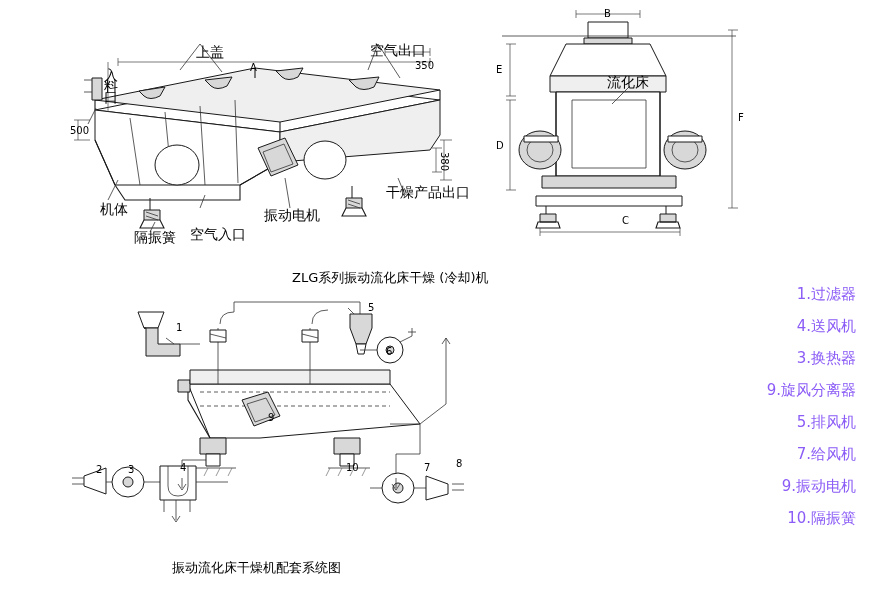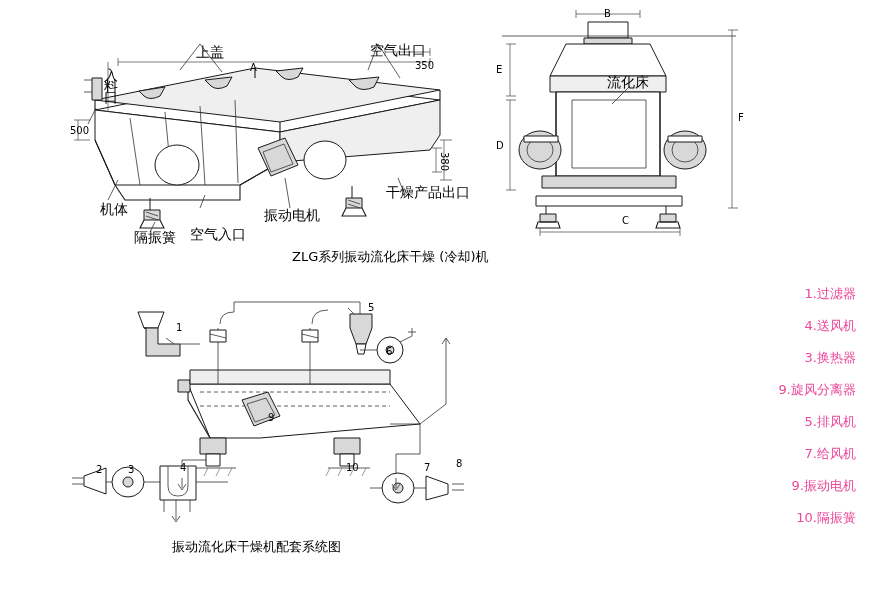--- a/index.html
+++ b/index.html
@@ -7,23 +7,23 @@
     width:870px;height:592px;
     background:#ffffff;
     font-family:"DejaVu Sans","Liberation Sans",sans-serif;
     color:#000;
     position:relative;
     overflow:hidden;
   }
   #stage{position:absolute;left:0;top:0;width:870px;height:592px;}
   .lbl{position:absolute;font-size:14px;line-height:12px;white-space:nowrap;color:#000;}
   .lbl.num{font-size:10px;font-family:"DejaVu Sans",sans-serif;}
-  .caption{position:absolute;font-size:13px;white-space:nowrap;color:#000;}
+  .caption{position:absolute;font-size:13px;white-space:nowrap;color:#000;margin-top:21px;}
   .legend{position:absolute;right:14px;top:278px;width:180px;text-align:right;}
-  .legend .item{font-size:13px;line-height:32px;white-space:nowrap;color:#ec4899;}
+  .legend .item{font-size:15px;line-height:32px;white-space:nowrap;color:#8b5cf6;}
   svg{position:absolute;left:0;top:0;}
   .stk{fill:none;stroke:#1a1a1a;stroke-width:1.1;}
   .stk-thin{fill:none;stroke:#333;stroke-width:0.8;}
   .stk-dash{fill:none;stroke:#333;stroke-width:0.8;stroke-dasharray:4 3;}
   .fillgray{fill:#d8d8d8;stroke:#1a1a1a;stroke-width:1;}
   .filllight{fill:#efefef;stroke:#1a1a1a;stroke-width:1;}
   .fillw{fill:#ffffff;stroke:#1a1a1a;stroke-width:1;}
   .dim{fill:none;stroke:#444;stroke-width:0.7;}
   .hatch{fill:none;stroke:#555;stroke-width:0.6;}
 </style>

